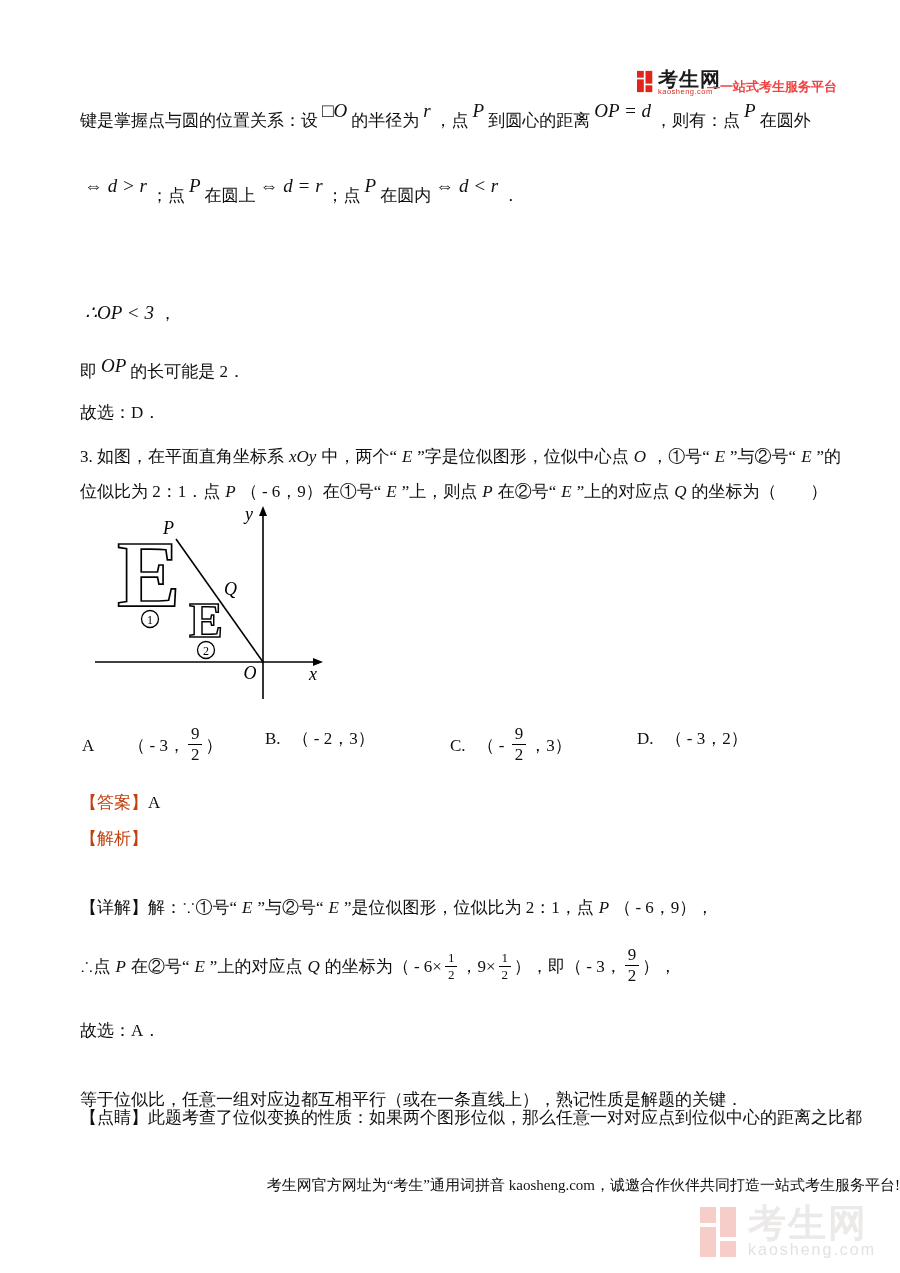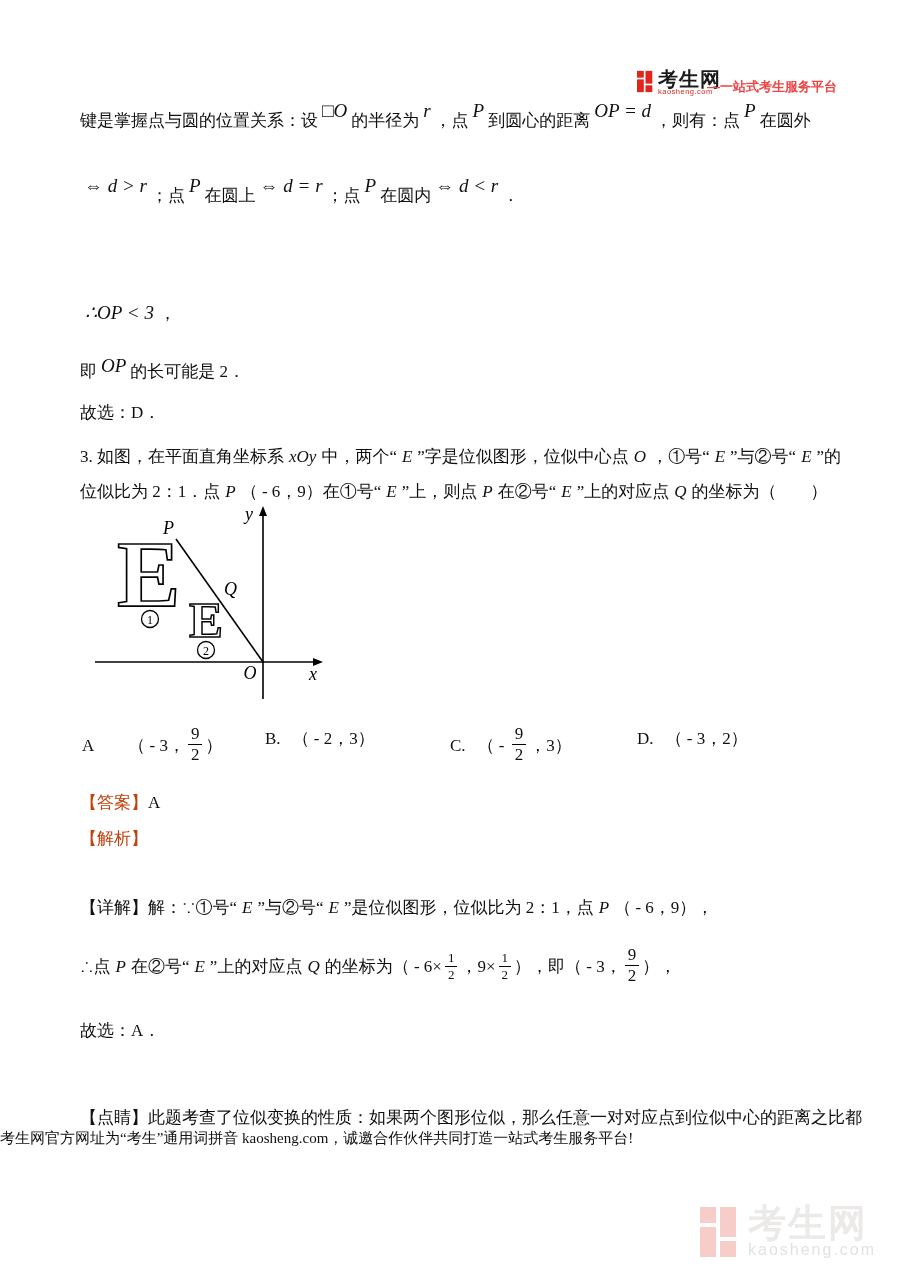--- a/index.html
+++ b/index.html
@@ -23,21 +23,21 @@
   
   .logo{position:absolute;top:70px;left:637px;display:flex;align-items:flex-start;}
   .logo-text{margin-left:4px;}
   .logo-brand{font-family:"Liberation Sans","DejaVu Sans",sans-serif;font-weight:bold;
               font-size:20px;line-height:18px;color:#1a1a1a;letter-spacing:1px;}
   .logo-sub{font-family:"Liberation Sans","DejaVu Sans",sans-serif;font-size:7.5px;
             color:#d8261c;letter-spacing:0.5px;line-height:8px;}
   .logo-tagline{position:absolute;top:78px;left:707px;font-family:"Liberation Sans","DejaVu Sans",sans-serif;
             font-weight:bold;font-size:13px;color:#ef4444;white-space:nowrap;}
   
-  .footer{position:absolute;top:1129px;left:0;right:0;text-align:left;font-size:15px;color:#111;}
+  .footer{position:absolute;top:1176px;left:0;right:0;text-align:right;font-size:15px;color:#111;}
   
   .wm{position:absolute;top:1205px;left:700px;display:flex;align-items:flex-start;opacity:1;}
   .wm-text{margin-left:8px;}
   .wm-brand{font-family:"Liberation Sans","DejaVu Sans",sans-serif;font-weight:bold;
             font-size:38px;line-height:36px;color:#eceae9;letter-spacing:2px;}
   .wm-sub{font-family:"Liberation Sans","DejaVu Sans",sans-serif;font-size:16px;
           color:#e4e2e1;letter-spacing:2px;}
   .fig{position:absolute;top:503px;left:90px;}
   svg text{font-family:"Liberation Serif","DejaVu Serif",serif;}
 </style>
@@ -131,20 +131,21 @@
   <div class="line" style="top:893px">
     <span>【详解】解：∵①号“</span><span class="it">E</span><span>”与②号“</span><span class="it">E</span><span>”是位似图形，位似比为 2：1，点</span><span class="it">P</span><span>（ - 6，9），</span>
   </div>
 
   <div class="line" style="top:948px">
     <span>∴点</span><span class="it">P</span><span>在②号“</span><span class="it">E</span><span>”上的对应点</span><span class="it">Q</span><span>的坐标为（ - 6×</span><span class="frac sm"><span class="num">1</span><span class="den">2</span></span><span>，9×</span><span class="frac sm"><span class="num">1</span><span class="den">2</span></span><span>），即（ - 3，</span><span class="frac"><span class="num">9</span><span class="den">2</span></span><span>），</span>
   </div>
 
   <div class="line" style="top:1016px">故选：A．</div>
   <div class="line" style="top:1103px">【点睛】此题考查了位似变换的性质：如果两个图形位似，那么任意一对对应点到位似中心的距离之比都</div>
+  <div class="line" style="top:1085px">等于位似比，任意一组对应边都互相平行（或在一条直线上），熟记性质是解题的关键．</div>
 
 
   <div class="footer">考生网官方网址为“考生”通用词拼音 kaosheng.com，诚邀合作伙伴共同打造一站式考生服务平台!</div>
 
   <div class="wm">
     <span>
       <svg width="40" height="54" viewBox="0 0 20 27">
         <rect x="0" y="1" width="8" height="8" fill="#f6cdc9"></rect>
         <rect x="0" y="11" width="8" height="15" fill="#f6cdc9"></rect>
         <rect x="10" y="1" width="8" height="15" fill="#f6cdc9"></rect>

